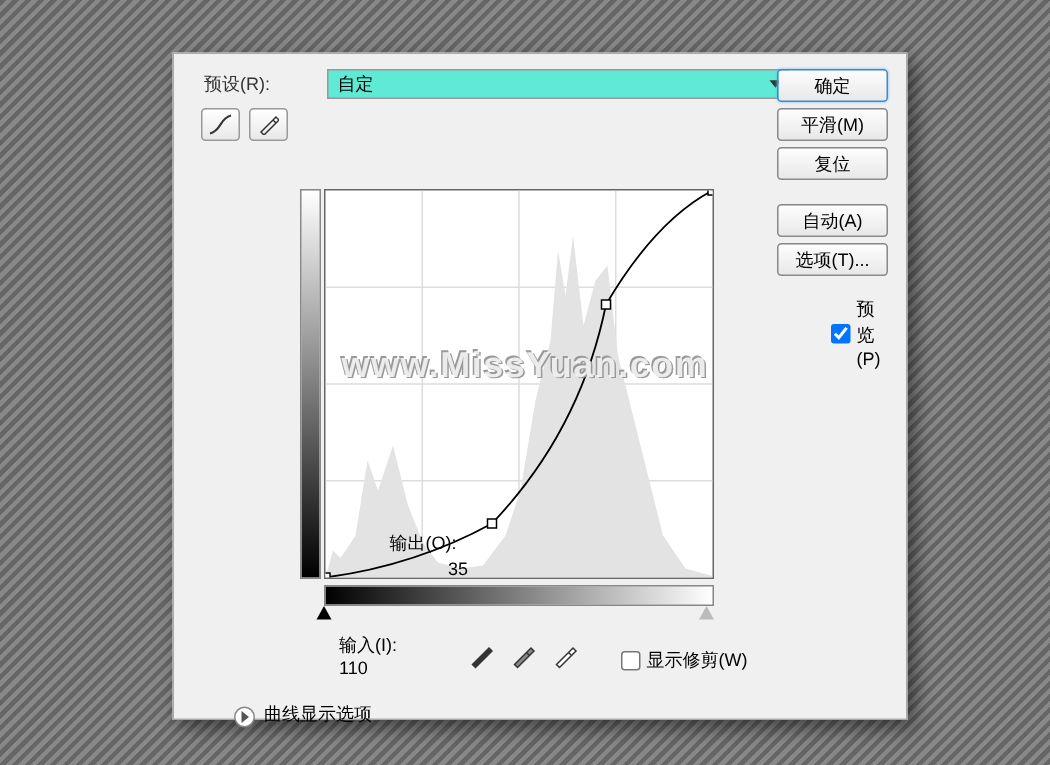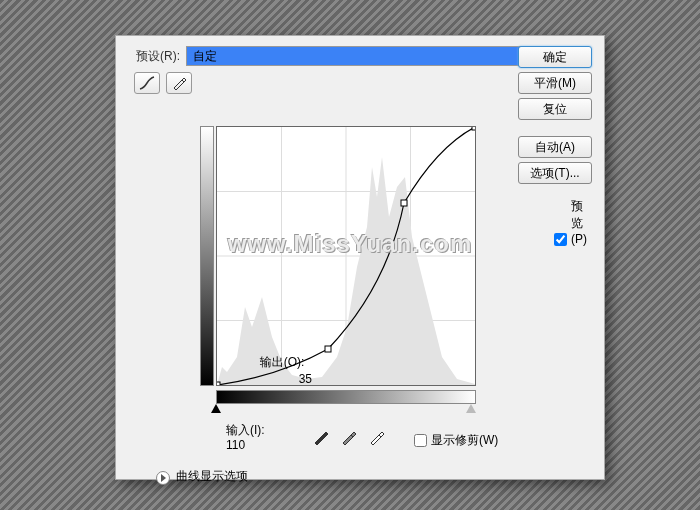--- a/index.html
+++ b/index.html
@@ -12,25 +12,25 @@
   }
   .dialog {
     position: absolute;
     left: 115px; top: 35px;
     width: 490px; height: 445px;
     background: #f0f0f0;
     border: 1px solid #aaa;
     box-shadow: 5px 5px 12px rgba(0,0,0,0.5);
   }
   .row { display: flex; align-items: center; }
-  .preset-row { padding: 10px 14px 6px 14px; }
+  .preset-row { padding: 10px 14px 6px 14px; gap: 32px; }
   .label { color: #333; }
   .preset-row .label { width: 50px; text-align: right; margin-right: 6px;}
   .select {
-    background: #3b82f6; border: 1px solid #999;
+    background: #5eead4; border: 1px solid #999;
     height: 20px; display: flex; align-items: center;
     padding: 0 6px; position: relative;
     cursor: default;
   }
   .select .arrow {
     position: absolute; right: 4px; top: 50%; transform: translateY(-50%);
     width: 0; height: 0;
     border-left: 4px solid transparent;
     border-right: 4px solid transparent;
     border-top: 5px solid #333;
@@ -50,21 +50,21 @@
     display: flex; flex-direction: column; gap: 4px;
   }
   .btn {
     height: 22px; border: 1px solid #888; border-radius: 3px;
     background: linear-gradient(#fdfdfd,#e8e8e8);
     display: flex; align-items: center; justify-content: center;
     cursor: default; font-size: 12px;
   }
   .btn.primary { border: 1px solid #3a8ccf; box-shadow: 0 0 2px #6bb5ee; }
   .right-controls .gap { height: 8px; }
-  .preview-row { display: flex; align-items: flex-end; margin-top: 10px; padding-left: 36px; }
+  .preview-row { display: flex; align-items: center; margin-top: 10px; padding-left: 36px; }
   .preview-row input { margin-right: 4px; }
 
   .channel-row { padding: 2px 0 6px 18px; display: flex; align-items: center; }
   .channel-row .label { width: 50px; text-align: right; margin-right: 6px;}
   .channel-select { width: 110px; }
 
   .tool-row { padding: 0 0 0 18px; display:flex; gap:6px;}
   .tool-btn {
     width: 26px; height: 22px; border:1px solid #999; border-radius:3px;
     background: linear-gradient(#fff,#e8e8e8);

